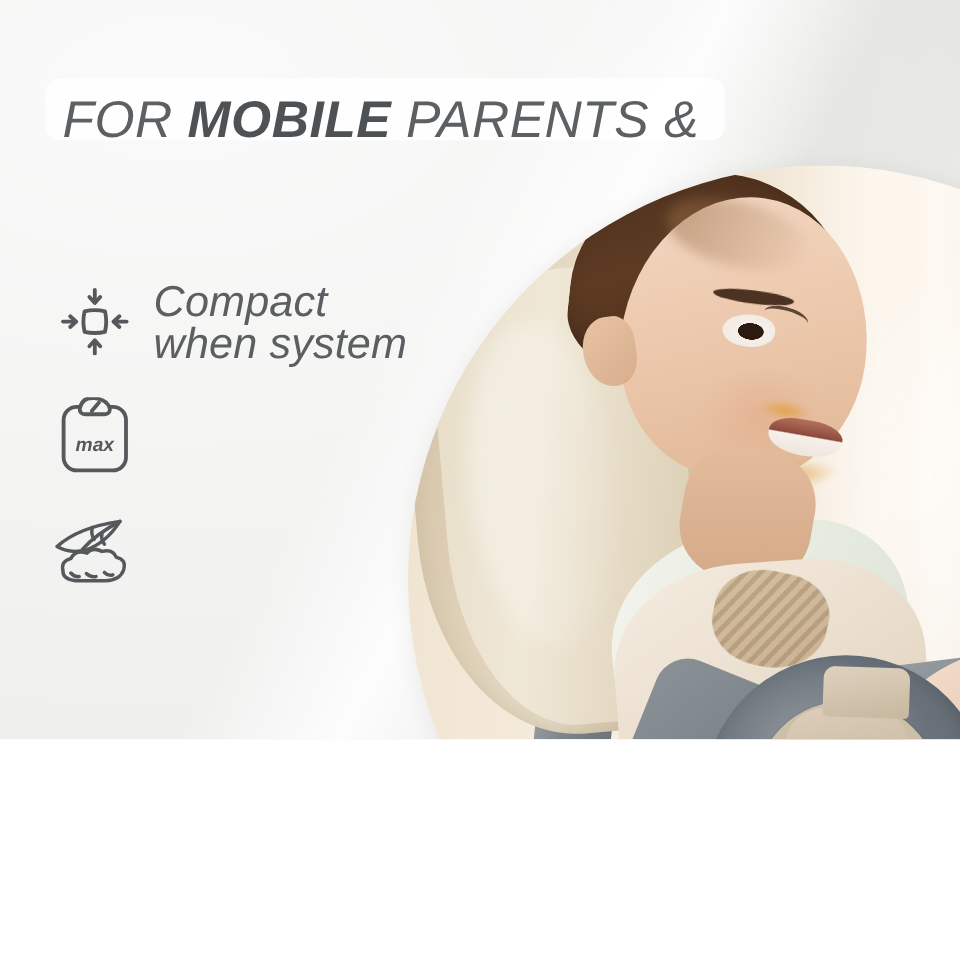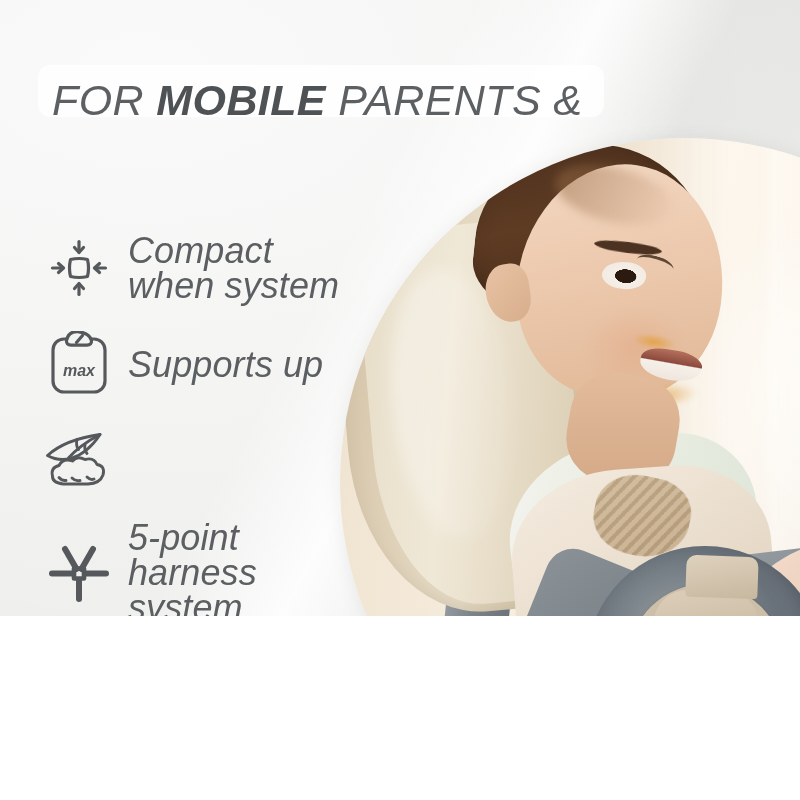--- a/index.html
+++ b/index.html
@@ -489,51 +489,35 @@
     <div class="feature">
       <span class="feature-icon">
         <svg width="62" height="66" viewBox="0 0 62 66" fill="none" stroke="#55595c" stroke-width="3.2" stroke-linecap="round" stroke-linejoin="round">
           <rect x="5" y="8" width="52" height="53" rx="11"></rect>
           <path d="M18.5 9.5 Q20.5 -0.5 31 0.8 Q41.5 2.1 43.5 9.5 Q43.8 14 39 14.2 L23 14.2 Q18.2 14 18.5 9.5 Z" fill="#f4f4f3"></path>
           <path d="M34.5 4.5 L28.5 11.5"></path>
           <text x="31" y="45" font-family="Liberation Sans, sans-serif" font-size="16" font-weight="700" fill="#55595c" stroke="none" text-anchor="middle">max</text>
         </svg>
       </span>
       <span class="feature-text">
-        <span>Supports up</span><br>
+        <br>
       </span>
     </div>
 
     <div class="feature">
       <span class="feature-icon">
         <svg width="66" height="58" viewBox="0 0 66 58" fill="none" stroke="#55595c" stroke-width="2.9" stroke-linecap="round" stroke-linejoin="round">
           <path d="M3.5 24.5 Q21 8.5 56 3.5 Q44 22 27 27.5 Q14 30.5 3.5 24.5 Z"></path>
           <path d="M56 3.5 Q36 14 24.5 27"></path>
           <path d="M33 8.5 Q31.5 14.5 34.5 18.5"></path>
           <path d="M41 13.5 Q40 19 43 22.5"></path>
           <path d="M8.5 45 Q6.5 36.5 15 34.5 Q19 26.5 28.5 30 Q33 24.5 41 28.5 Q50 26 53 33.5
                    Q61.5 35 59 44 Q56 52.5 44 53 L19 53 Q8 51.5 8.5 45 Z"></path>
           <path d="M15 46.5 Q18 50 22 49.5"></path>
           <path d="M28 47 Q31.5 50.5 36 49.5"></path>
           <path d="M43 46 Q46.5 49.5 50 48"></path>
         </svg>
       </span>
     </div>
 
-    <div class="feature">
-      <span class="feature-icon">
-        <svg width="62" height="62" viewBox="0 0 62 62" fill="none" stroke="#55595c" stroke-width="6" stroke-linecap="round" stroke-linejoin="round">
-          <path d="M17 7 L28.5 27"></path>
-          <path d="M45 7 L33.5 27"></path>
-          <path d="M4 31.5 H24.5"></path>
-          <path d="M58 31.5 H37.5"></path>
-          <path d="M31 38 V57"></path>
-          <rect x="26" y="26.5" width="10" height="10" stroke-width="4.6"></rect>
-        </svg>
-      </span>
-      <span class="feature-text">
-        <span>5-point harness</span><br>
-        <span>system</span>
-      </span>
-    </div>
 
   </div>
 </div>
 
 </body></html>

